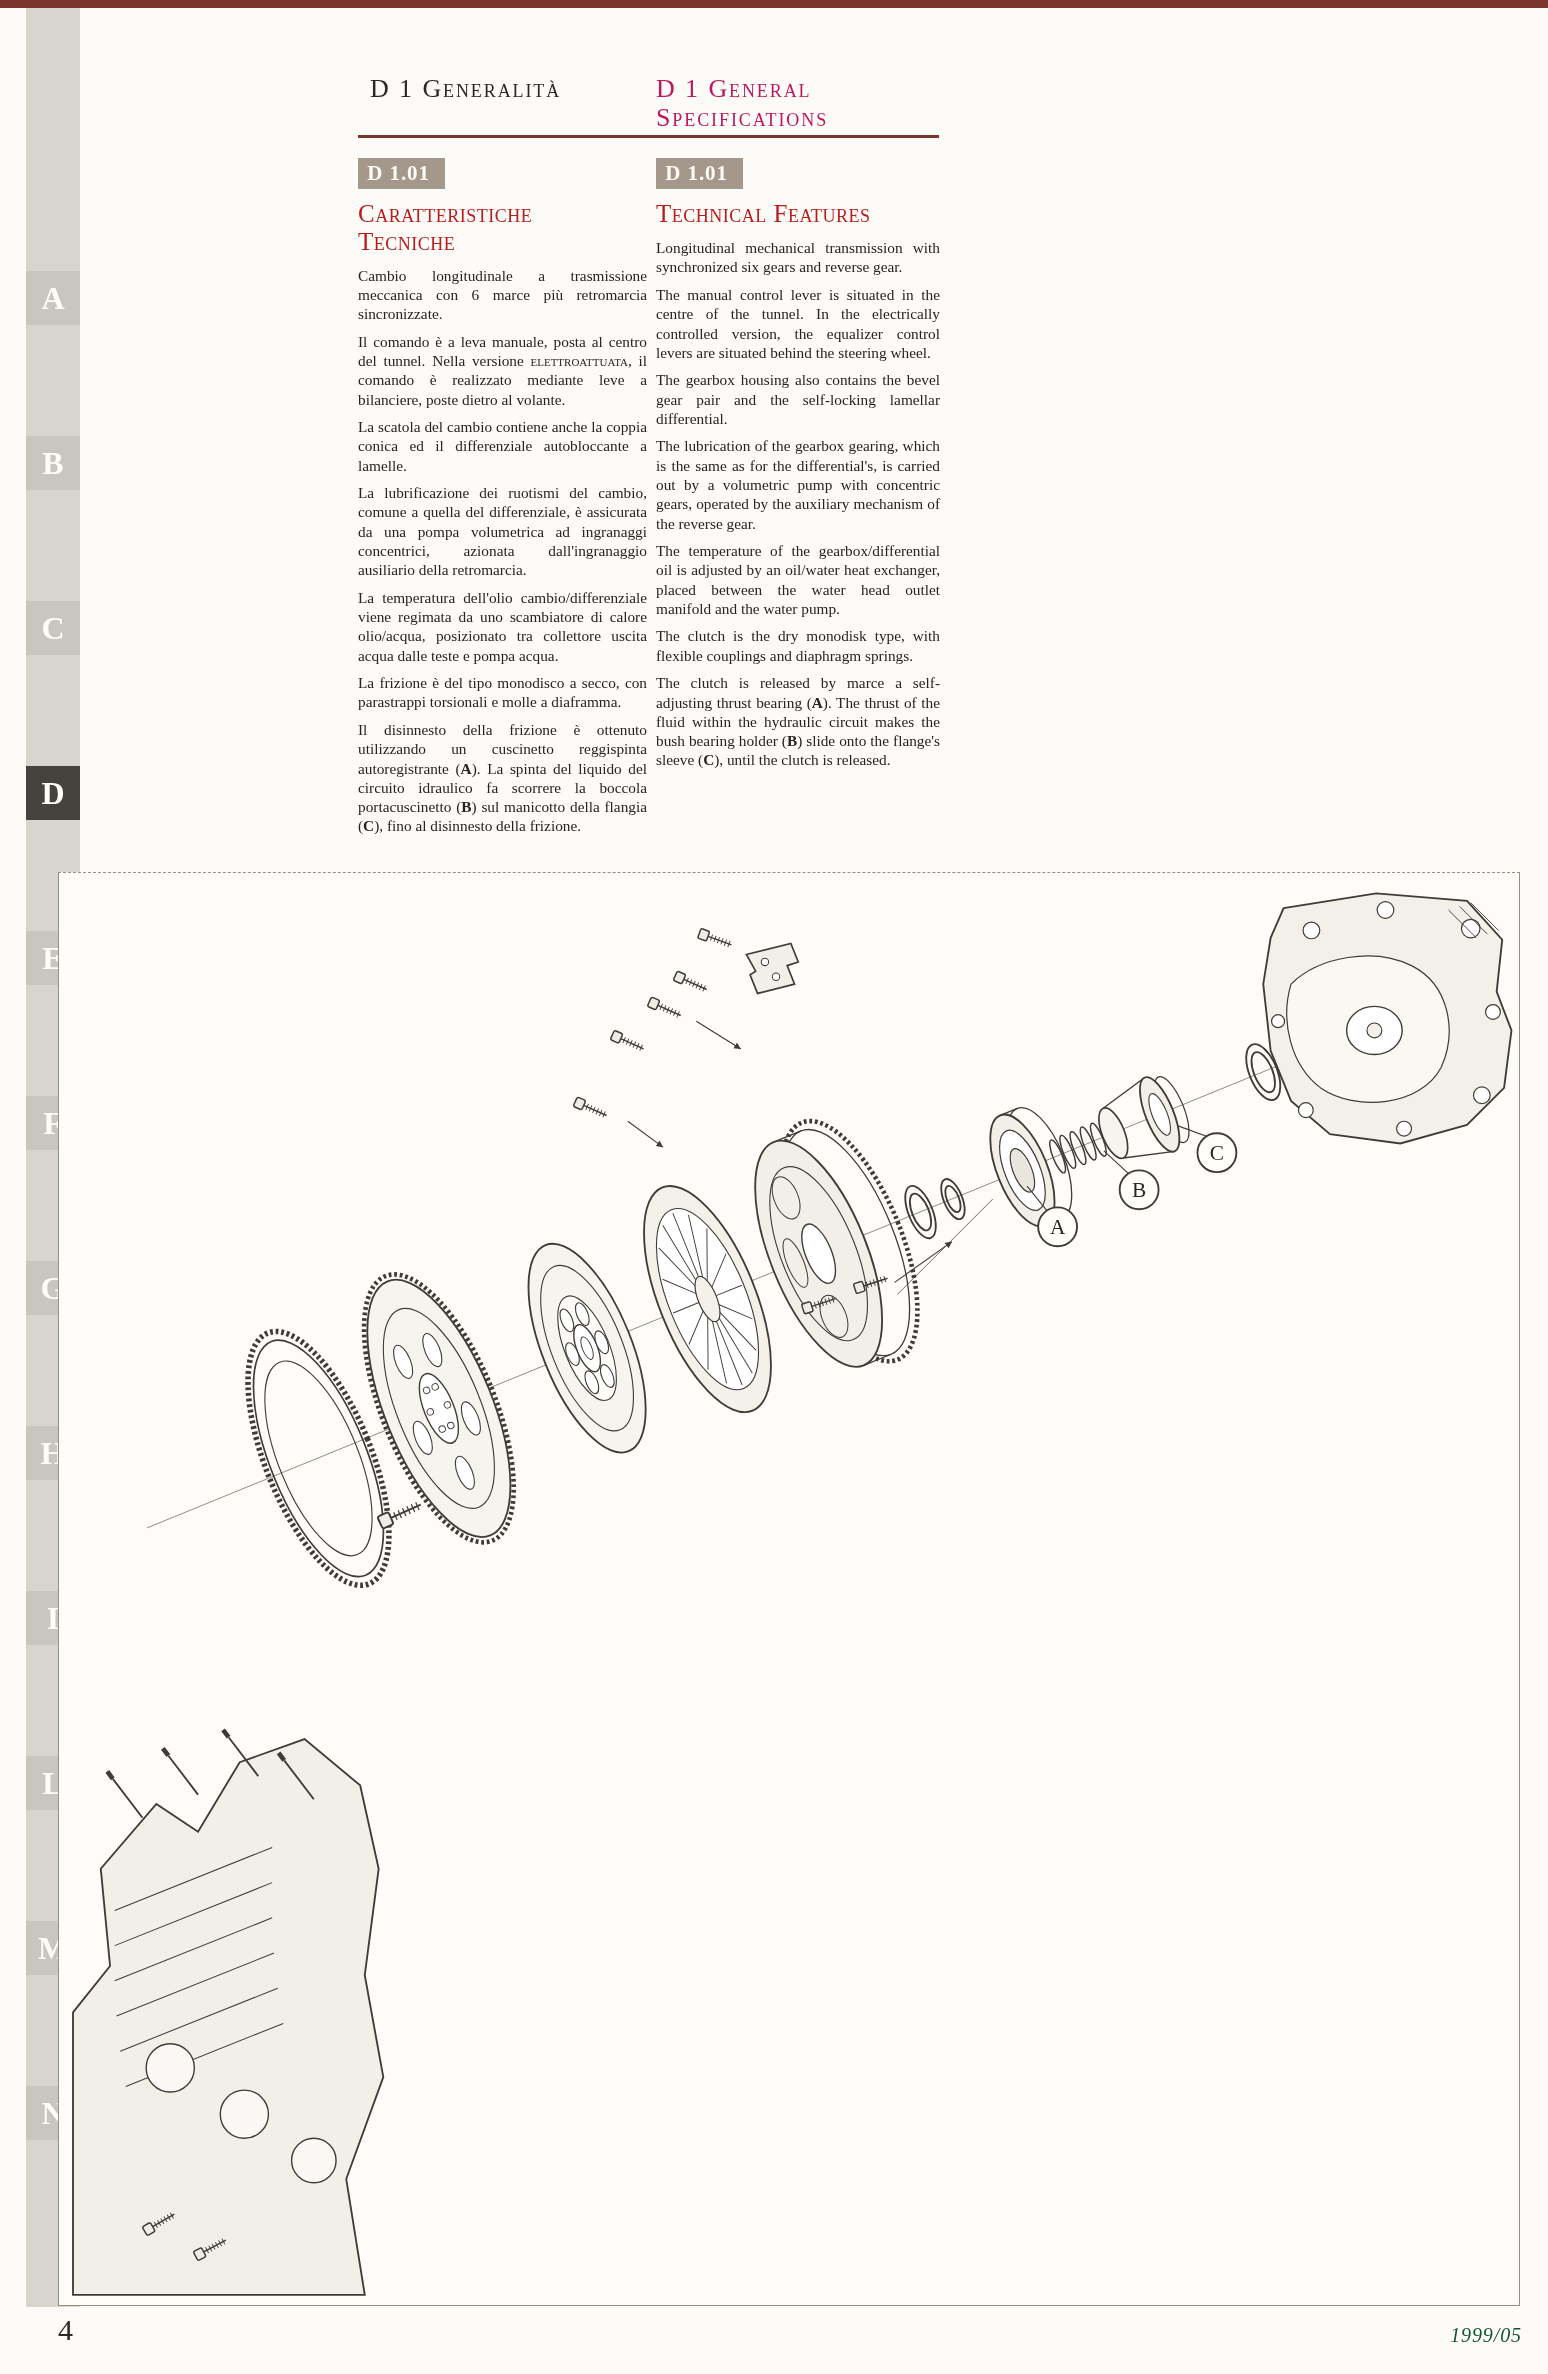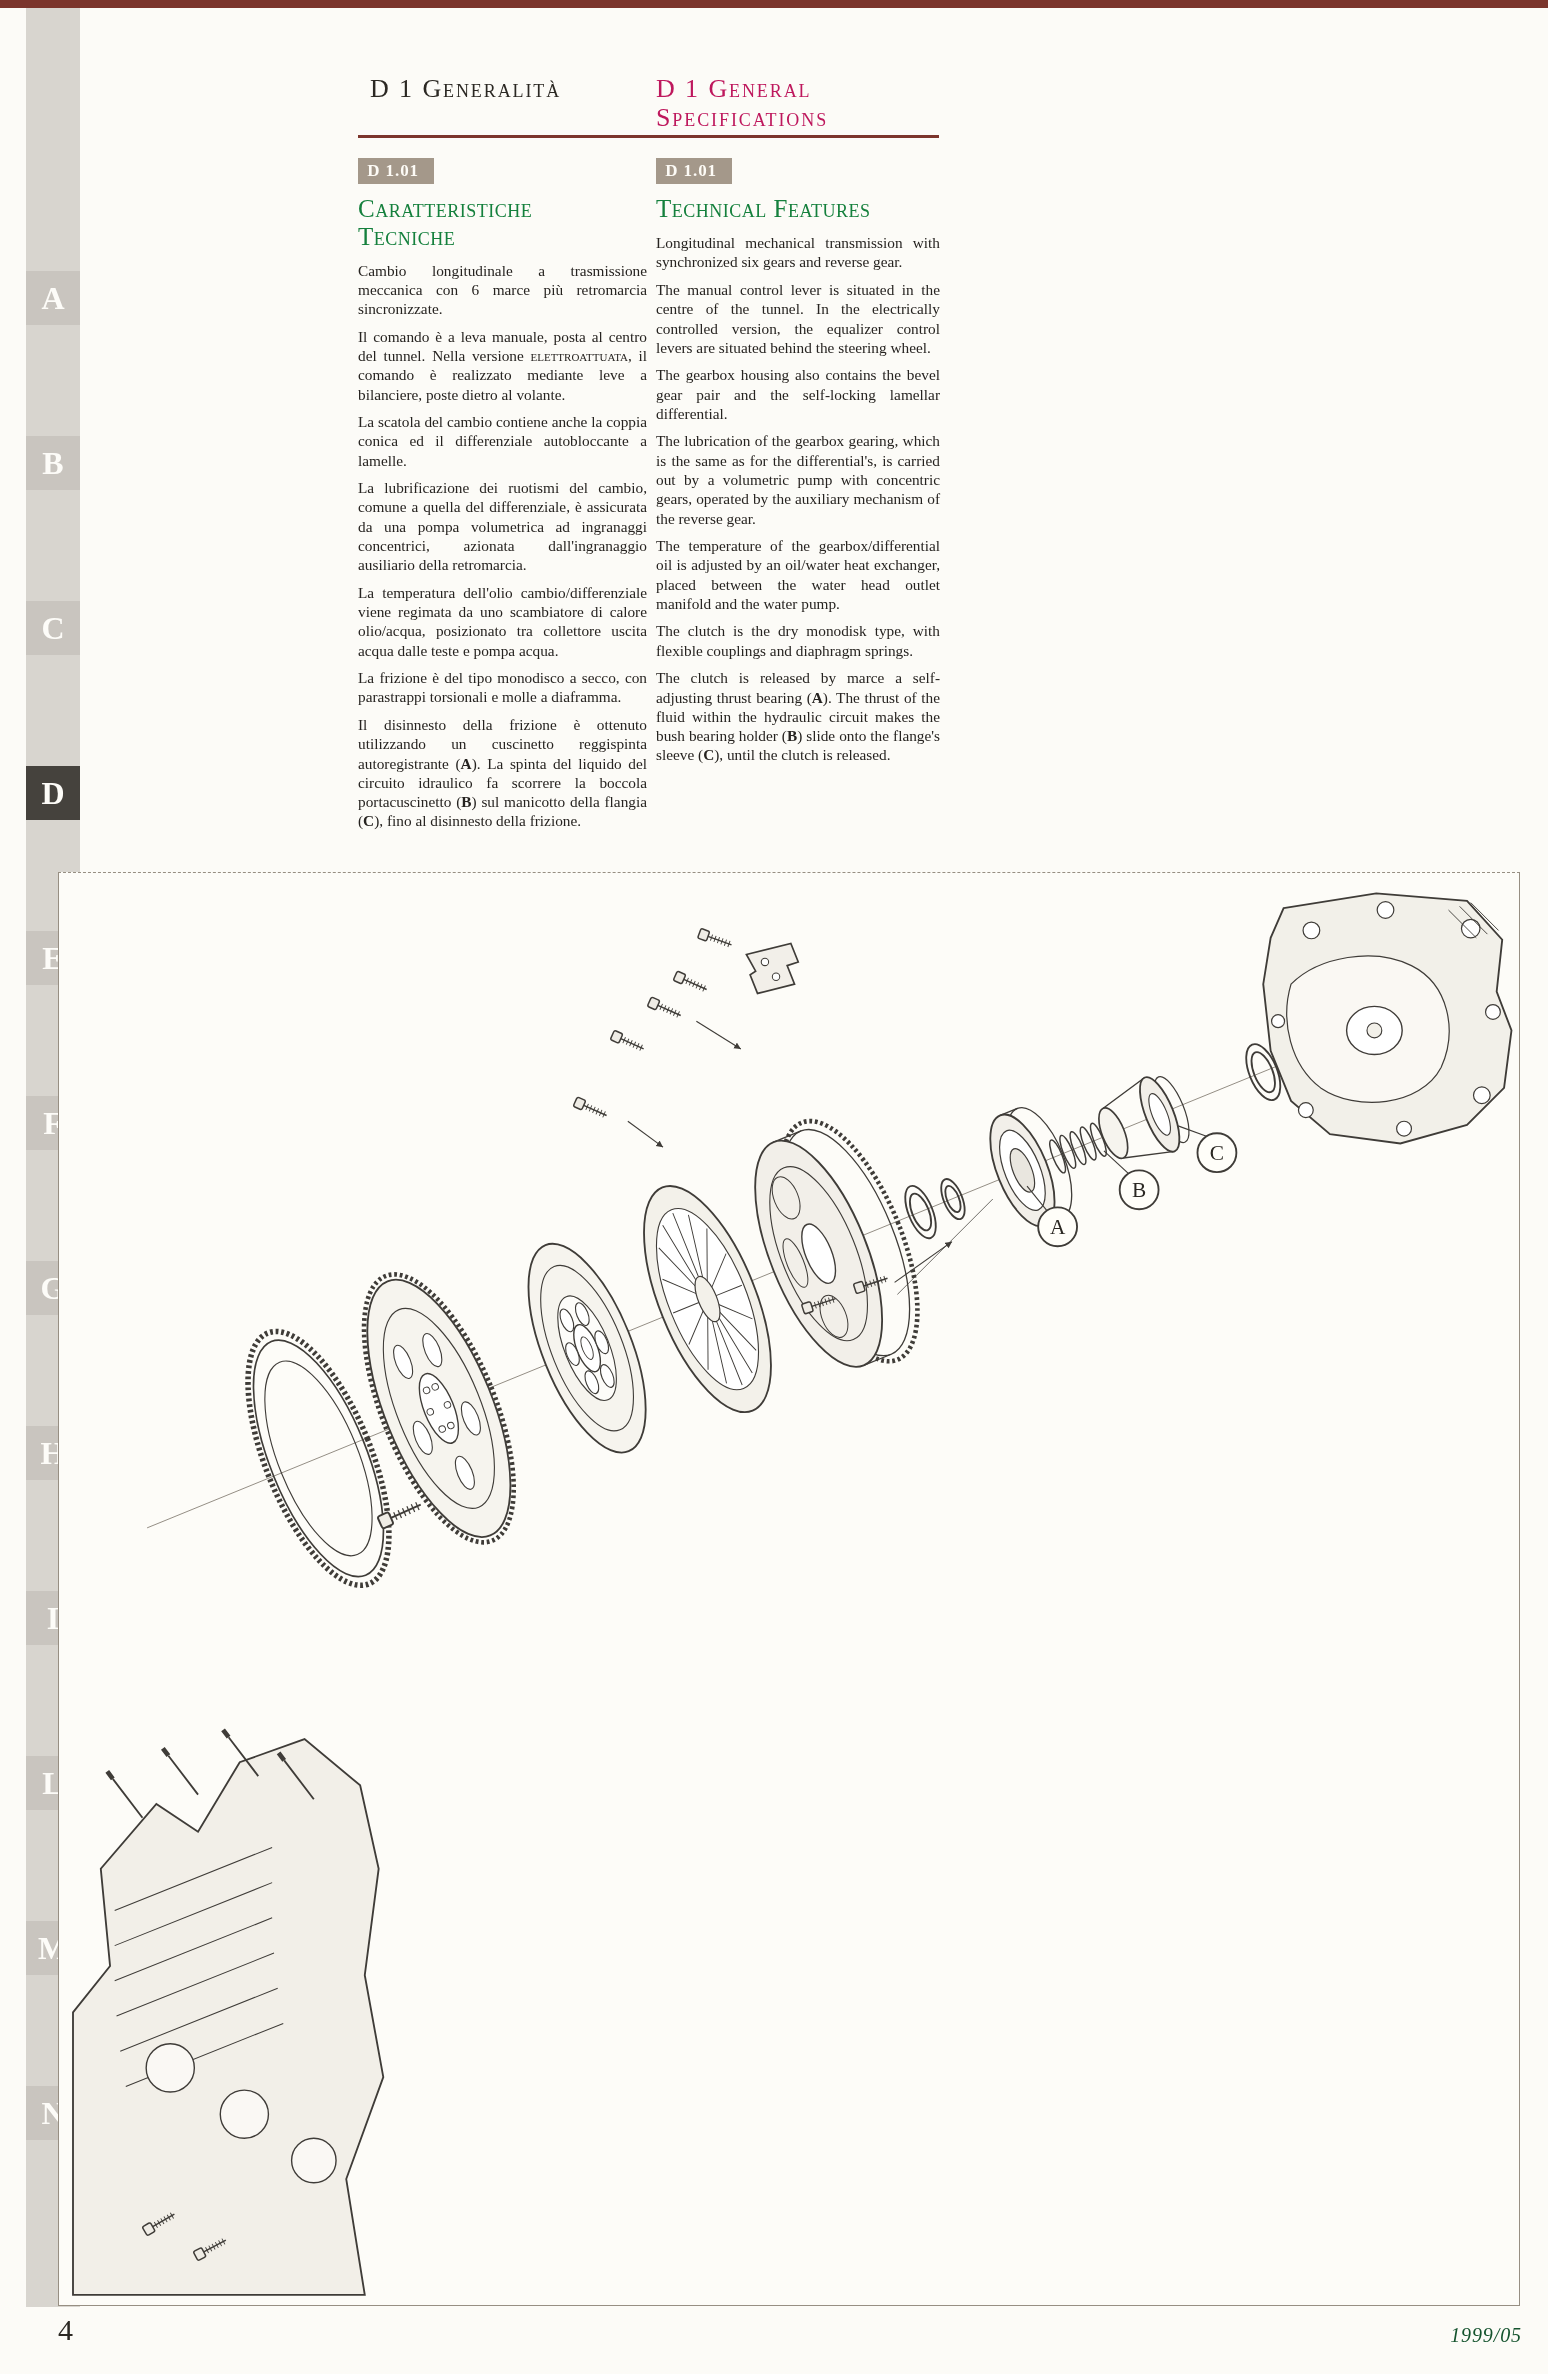--- a/index.html
+++ b/index.html
@@ -11,24 +11,24 @@
   .tabs { position:absolute; top:263px; left:0; width:54px; display:flex; flex-direction:column; gap:111px; }
   .tab { width:54px; height:54px; background:#c9c5bf; color:#fdfcf8; font-weight:bold; font-size:32px;
          display:flex; align-items:center; justify-content:center; }
   .tab.active { background:#45423d; }
   .title-it { position:absolute; left:358px; top:74px; font-size:26px; font-variant:small-caps; letter-spacing:1.9px; color:#2b2823;margin-left:12px; }
   .title-en { position:absolute; left:656px; top:74px; font-size:26px; font-variant:small-caps; letter-spacing:1.9px; line-height:1.12; color:#be185d; }
   .rule { position:absolute; left:358px; top:135px; width:581px; height:2.8px; background:#7c352c; }
   .col { position:absolute; top:158px; }
   .col-it { left:358px; width:289px; }
   .col-en { left:656px; width:284px; }
-  .badge { display:inline-block; background:#a4988a; color:#fdfbf6; font-size:17px; font-weight:bold;
+  .badge { display:inline-block; background:#a4988a; color:#fdfbf6; font-size:21px; font-weight:bold;
            letter-spacing:0.9px; padding:2.8px 15px 3.7px 9.3px; margin-bottom:11px; }
   .colhead { font-size:25px; font-weight:normal; font-variant:small-caps; letter-spacing:0.5px; line-height:1.1;
-             margin-bottom:10.2px; color:#15803d; }
+             margin-bottom:10.2px; color:#b91c1c; }
   .paras p { font-size:15.3px; line-height:1.26; text-align:justify; margin-bottom:8.3px; }
   .paras .sc { font-variant:small-caps; }
   .paras .b { font-weight:bold; }
   .figure-box { position:absolute; left:58px; top:872px; width:1462px; height:1434px;
                 border:0.9px solid #978f83; border-top-style:dashed; background:#fdfcf8; }
   .figure-box svg { width:100%; height:100%; display:block; }
   .page-number { position:absolute; left:58px; top:2313px; font-size:30px; color:#2b2823; }
   .edition { position:absolute; right:26px; top:2324px; font-size:20px; font-style:italic; letter-spacing:0.9px; color:#14532d; }
 </style>
 </head>

